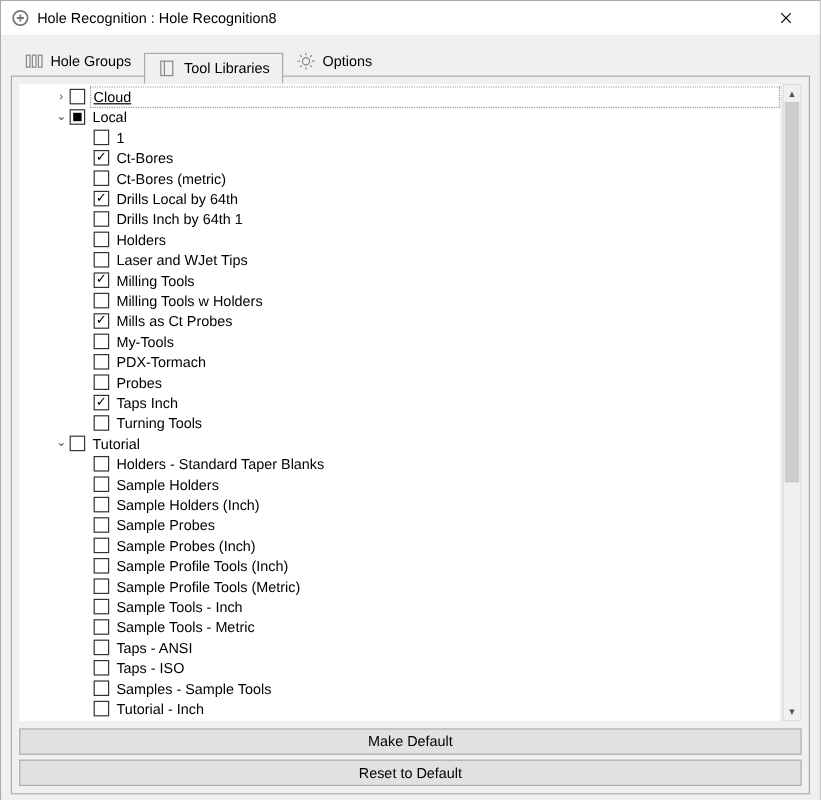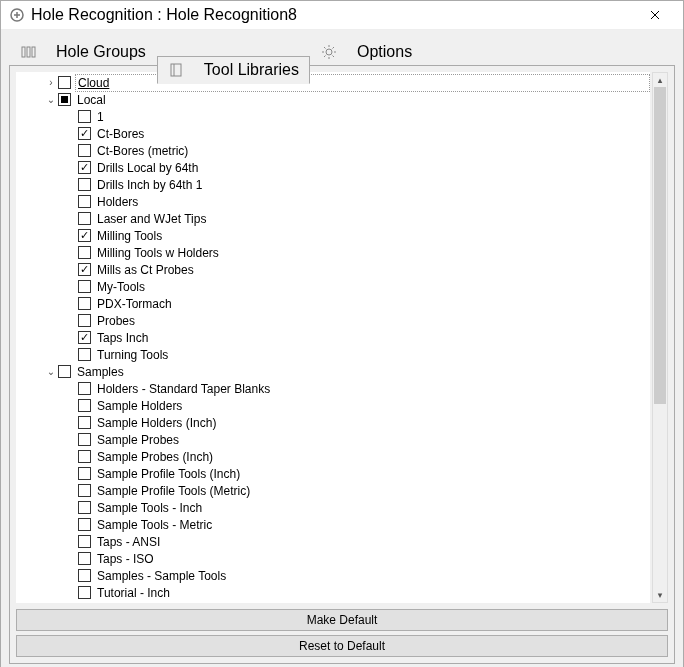--- a/index.html
+++ b/index.html
@@ -28,21 +28,21 @@
   }
   .titlebar-icon {
     width: 16px;
     height: 16px;
     margin-right: 6px;
     display: flex;
     align-items: center;
     justify-content: center;
   }
   .titlebar-icon svg { width: 16px; height: 16px; }
-  .titlebar-title { flex: 1; font-size: 16px; }
+  .titlebar-title { flex: 1; font-size: 12px; }
   .close-btn {
     width: 40px;
     height: 28px;
     display: flex;
     align-items: center;
     justify-content: center;
     cursor: pointer;
   }
   .dialog-body {
     flex: 1;
@@ -52,33 +52,33 @@
     background: #f0f0f0;
   }
   .tabstrip {
     display: flex;
     gap: 0;
     border-bottom-color: transparent;
   }
   .tab {
     display: flex;
     align-items: center;
-    gap: 20px;
+    gap: 6px;
     padding: 4px 10px;
     background: #f0f0f0;
     cursor: pointer;
-    font-size: 16px;
+    font-size: 12px;
     border: 1px solid transparent;
   }
   .tab.active {
     background: #f0f0f0;
     border: 1px solid #aaa;
     border-bottom: 1px solid #f0f0f0;
     position: relative;
-    top: 18px;
+    top: 6px;
   }
   .tab-icon { width: 16px; height: 16px; display:flex; align-items:center; justify-content:center; }
   .tab-content {
     border: 1px solid #aaa;
     background: #f0f0f0;
     flex: 1;
     display: flex;
     flex-direction: column;
     padding: 6px;
     margin-top: -1px;
@@ -343,21 +343,21 @@
             <div class="tree-row">
               <span class="tree-spacer" style="width: 44px;"></span>
               <span class="tree-toggle"></span>
               <span class="chk unchecked"></span>
               <span class="tree-label">Turning Tools</span>
             </div>
             <div class="tree-row">
               <span class="tree-spacer" style="width: 24px;"></span>
               <span class="tree-toggle">⌄</span>
               <span class="chk unchecked"></span>
-              <span class="tree-label">Samples</span>
+              <span class="tree-label">Tutorial</span>
             </div>
             <div class="tree-row">
               <span class="tree-spacer" style="width: 44px;"></span>
               <span class="tree-toggle"></span>
               <span class="chk unchecked"></span>
               <span class="tree-label">Holders - Standard Taper Blanks</span>
             </div>
             <div class="tree-row">
               <span class="tree-spacer" style="width: 44px;"></span>
               <span class="tree-toggle"></span>

